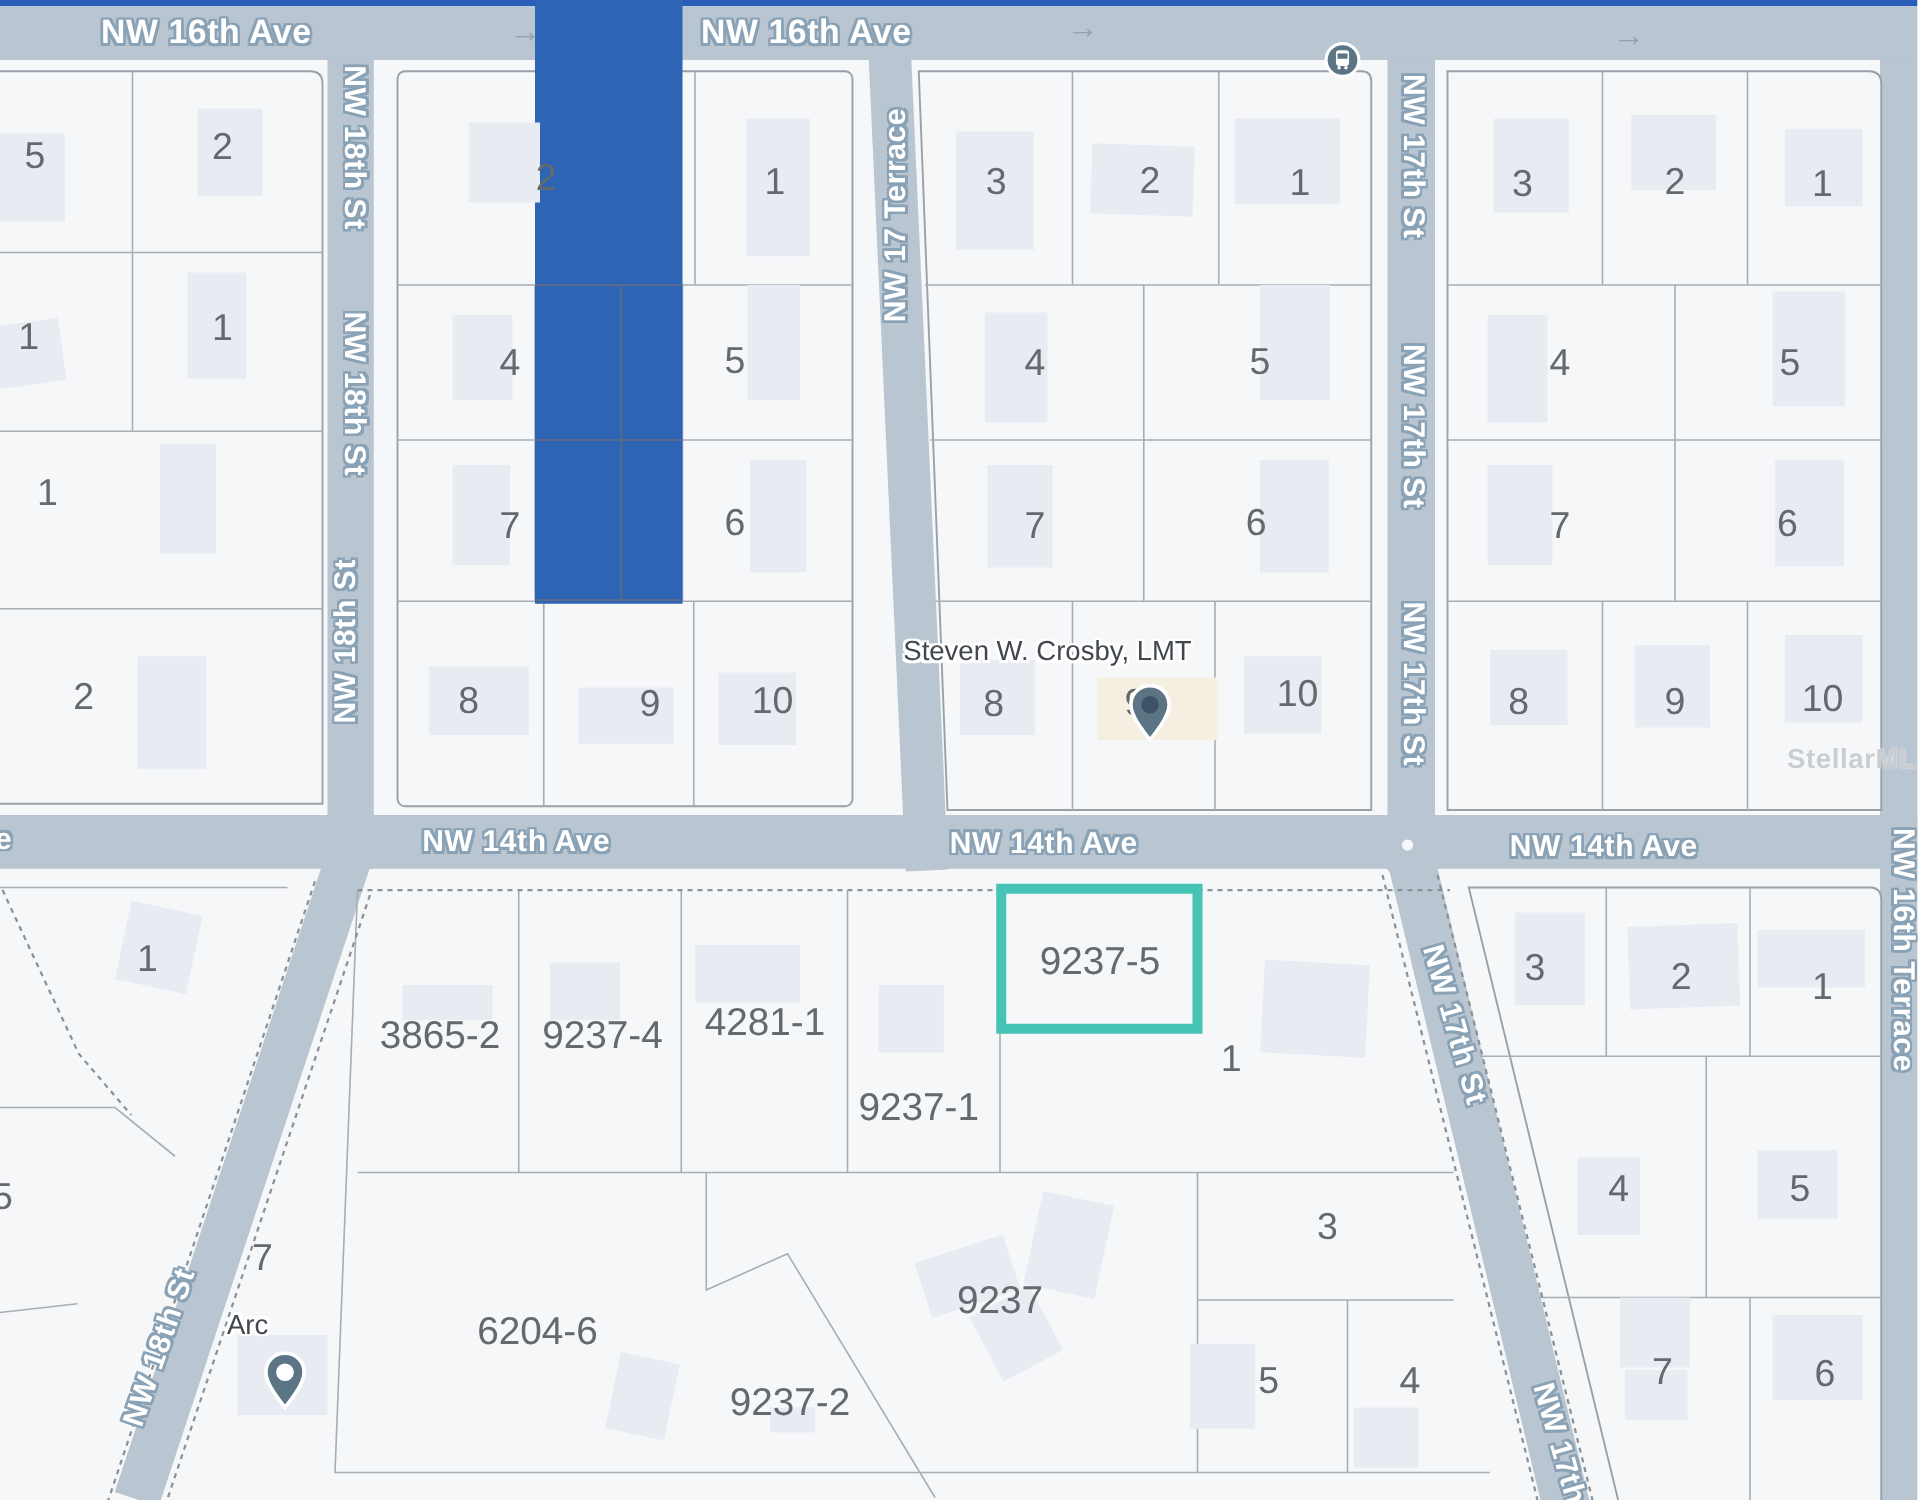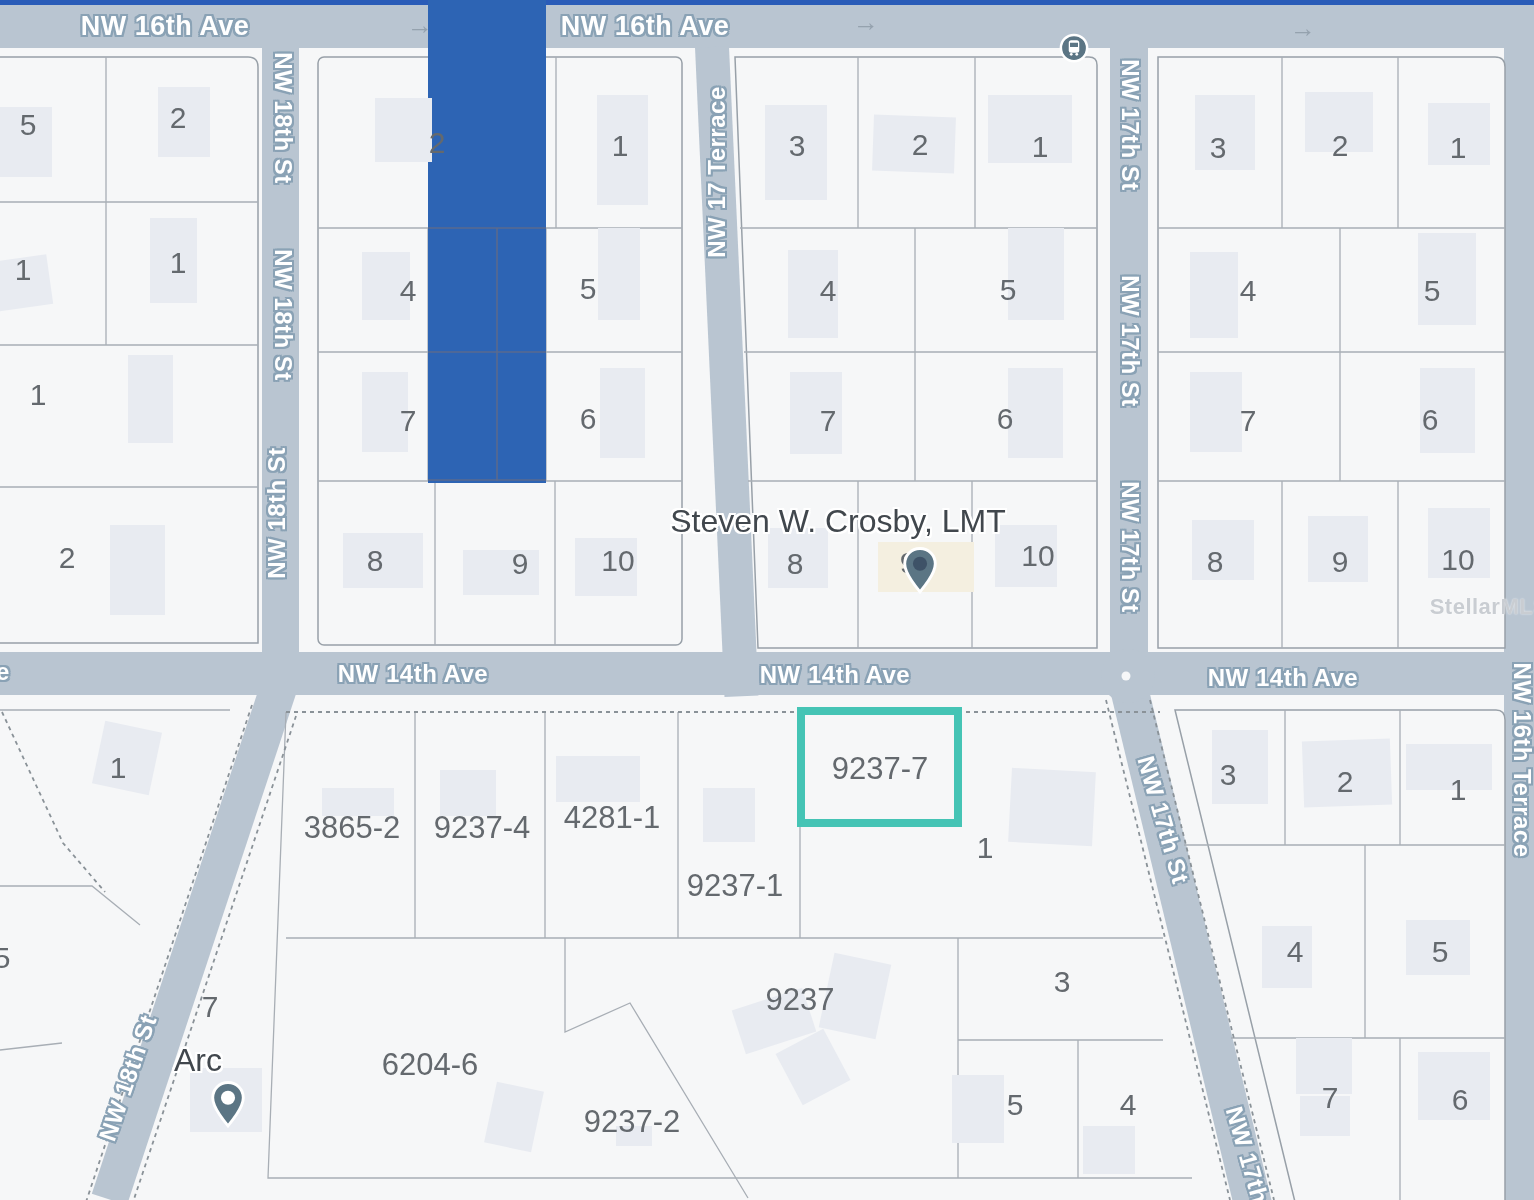--- a/index.html
+++ b/index.html
@@ -22,21 +22,21 @@
     letter-spacing:.5px;
     text-shadow:-2px -2px 0 var(--street_halo),2px -2px 0 var(--street_halo),
                 -2px 2px 0 var(--street_halo),2px 2px 0 var(--street_halo),
                  0 -2px 0 var(--street_halo),0 2px 0 var(--street_halo),
                 -2px 0 0 var(--street_halo),2px 0 0 var(--street_halo);
   }
   .arrow{position:absolute;color:var(--arrow);font-size:26px;font-weight:700;white-space:nowrap;}
   .lotnum{position:absolute;color:var(--lot_text);font-size:30px;white-space:nowrap;}
   .parcelnum{position:absolute;color:var(--lot_text);font-size:31px;white-space:nowrap;}
   .poi{
-    position:absolute;color:var(--poi_text);font-size:32px;white-space:nowrap;
+    position:absolute;color:var(--poi_text);font-size:22px;white-space:nowrap;
     text-shadow:-2px -2px 0 #fff,2px -2px 0 #fff,-2px 2px 0 #fff,2px 2px 0 #fff,
                 0 -2px 0 #fff,0 2px 0 #fff,-2px 0 0 #fff,2px 0 0 #fff;
   }
   .wm{position:absolute;color:var(--watermark);font-size:22px;font-weight:700;letter-spacing:.5px;
       text-shadow:0 0 2px rgba(255,255,255,.8);}
   .pinwrap{position:absolute;width:36px;height:50px;z-index:5;}
   .buswrap{position:absolute;width:30px;height:30px;z-index:5;}
   #selected-parcel{position:absolute;border:8px solid var(--teal);z-index:2;box-sizing:border-box;}
   .ctr{transform:translate(-50%,-50%);}
 </style>
@@ -226,24 +226,24 @@
     <div class="lotnum ctr" style="left: 1345px; top: 782px;">2</div>
     <div class="lotnum ctr" style="left: 1458px; top: 790px;">1</div>
     <div class="lotnum ctr" style="left: 1295px; top: 952px;">4</div>
     <div class="lotnum ctr" style="left: 1440px; top: 952px;">5</div>
     <div class="lotnum ctr" style="left: 1330px; top: 1098px;">7</div>
     <div class="lotnum ctr" style="left: 1460px; top: 1100px;">6</div>
     <div class="parcelnum ctr" style="left: 352px; top: 828px;">3865-2</div>
     <div class="parcelnum ctr" style="left: 482px; top: 828px;">9237-4</div>
     <div class="parcelnum ctr" style="left: 612px; top: 818px;">4281-1</div>
     <div class="parcelnum ctr" style="left: 735px; top: 886px;">9237-1</div>
-    <div class="parcelnum ctr" style="left: 880px; top: 769px;">9237-7</div>
+    <div class="parcelnum ctr" style="left: 880px; top: 769px;">9237-5</div>
     <div class="parcelnum ctr" style="left: 430px; top: 1065px;">6204-6</div>
     <div class="parcelnum ctr" style="left: 632px; top: 1122px;">9237-2</div>
-    <div class="parcelnum ctr" style="left: 800px; top: 1000px;">9237</div>
+    <div class="parcelnum ctr" style="left: 800px; top: 1040px;">9237</div>
     <div id="selected-parcel" style="left: 797px; top: 707px; width: 165px; height: 120px;"></div>
     <div class="poi ctr" style="left: 838px; top: 521px;">Steven W. Crosby, LMT</div>
     <div class="pinwrap" style="left: 902px; top: 547px;"><svg viewBox="0 0 24 34" width="36" height="50">
         <path d="M12 1C6 1 1.6 5.7 1.6 11.4 C1.6 14.9 3.7 19 6.1 22.6 C8.9 26.8 12 30.5 12 30.5 C12 30.5 15.1 26.8 17.9 22.6 C20.3 19 22.4 14.9 22.4 11.4 C22.4 5.7 18 1 12 1 Z" fill="var(--pin)" stroke="#fff" stroke-width="2"></path>
         <circle cx="12" cy="11.4" r="4.8" fill="#3e5267"></circle>
       </svg></div>
     <div class="poi ctr" style="left: 198px; top: 1060px;">Arc</div>
     <div class="pinwrap" style="left: 210px; top: 1081px;"><svg viewBox="0 0 24 34" width="36" height="50">
         <path d="M12 1C6 1 1.6 5.7 1.6 11.4 C1.6 14.9 3.7 19 6.1 22.6 C8.9 26.8 12 30.5 12 30.5 C12 30.5 15.1 26.8 17.9 22.6 C20.3 19 22.4 14.9 22.4 11.4 C22.4 5.7 18 1 12 1 Z" fill="var(--pin)" stroke="#fff" stroke-width="2"></path>
         <circle cx="12" cy="11.4" r="4.8" fill="#ffffff"></circle>

